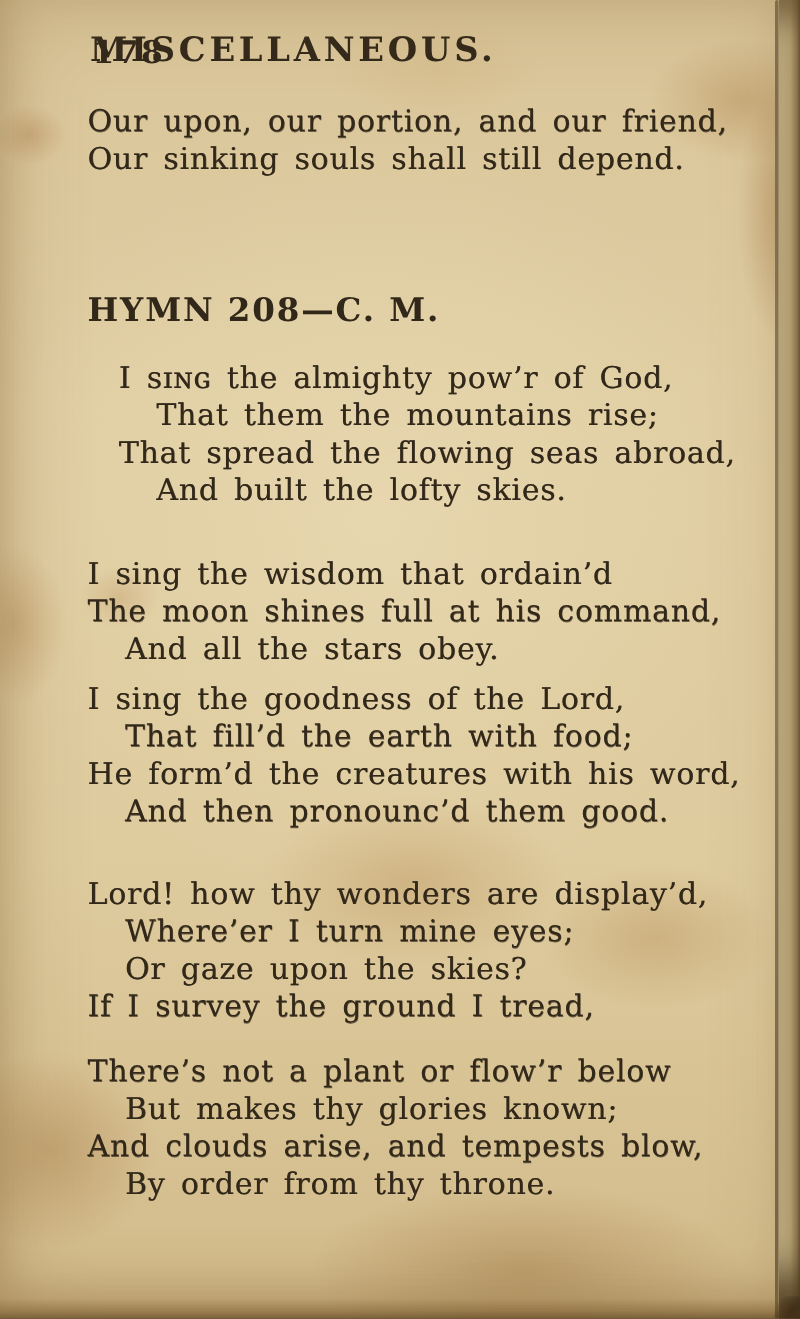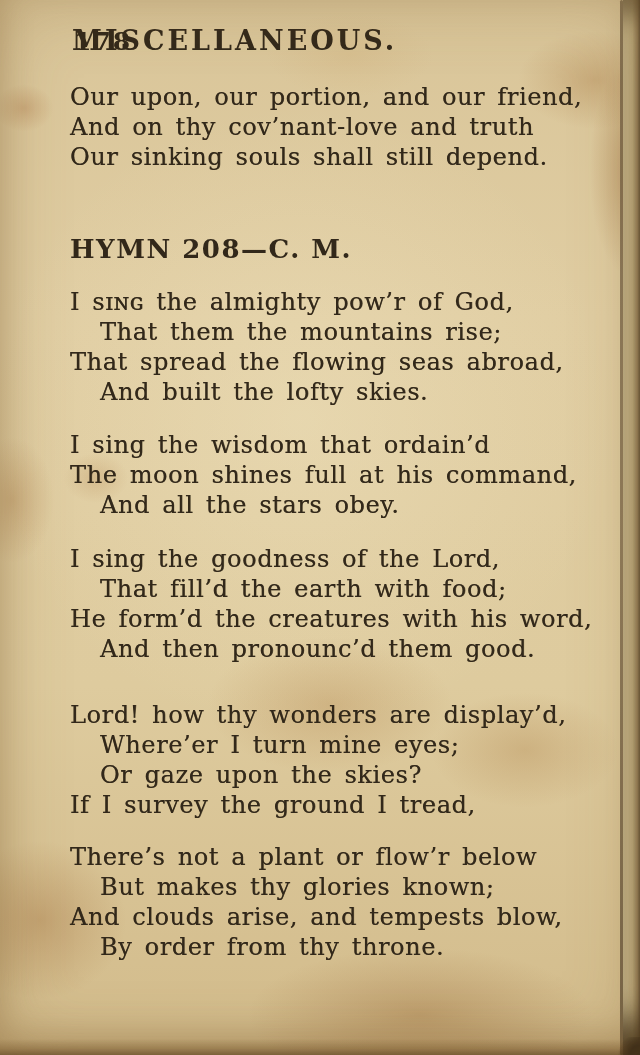--- a/index.html
+++ b/index.html
@@ -58,39 +58,38 @@
   .stanza{position:absolute;left:70px;right:10px;}
   .line{
     font-size:24px;line-height:30px;letter-spacing:0.6px;word-spacing:4px;
     white-space:nowrap;
     text-shadow:0.3px 0.3px 0.5px rgba(46,37,22,0.65);
   }
   .line.indent{padding-left:30px;}
 
   .pos-fragment{top:82px;}
   .pos-title{top:234px;}
-  .pos-s0{top:287px;}
-  .pos-s1{top:430px;}
+  .pos-s0{top:287px;margin-left:25px;}
+  .pos-s1{top:444px;}
   .pos-s2{top:544px;}
   .pos-s3{top:700px;}
   .pos-s4{top:842px;}
 </style>
 </head>
 <body>
 
 <div class="page">
 
   <div class="header">
     <span class="page-number">178</span>
     <div class="running-head">MISCELLANEOUS.</div>
   </div>
 
   <div class="stanza pos-fragment">
       <div class="line">Our upon, our portion, and our friend,</div>
-      <div class="line">And on thy cov’nant-love and truth</div>
       <div class="line">Our sinking souls shall still depend.</div>
     </div>
 
   <div class="hymn-title pos-title">HYMN 208—C. M.</div>
 
   <div class="stanza pos-s0">
       <div class="line">I sɪɴɢ the almighty pow’r of God,</div>
       <div class="line indent">That them the mountains rise;</div>
       <div class="line">That spread the flowing seas abroad,</div>
       <div class="line indent">And built the lofty skies.</div>

